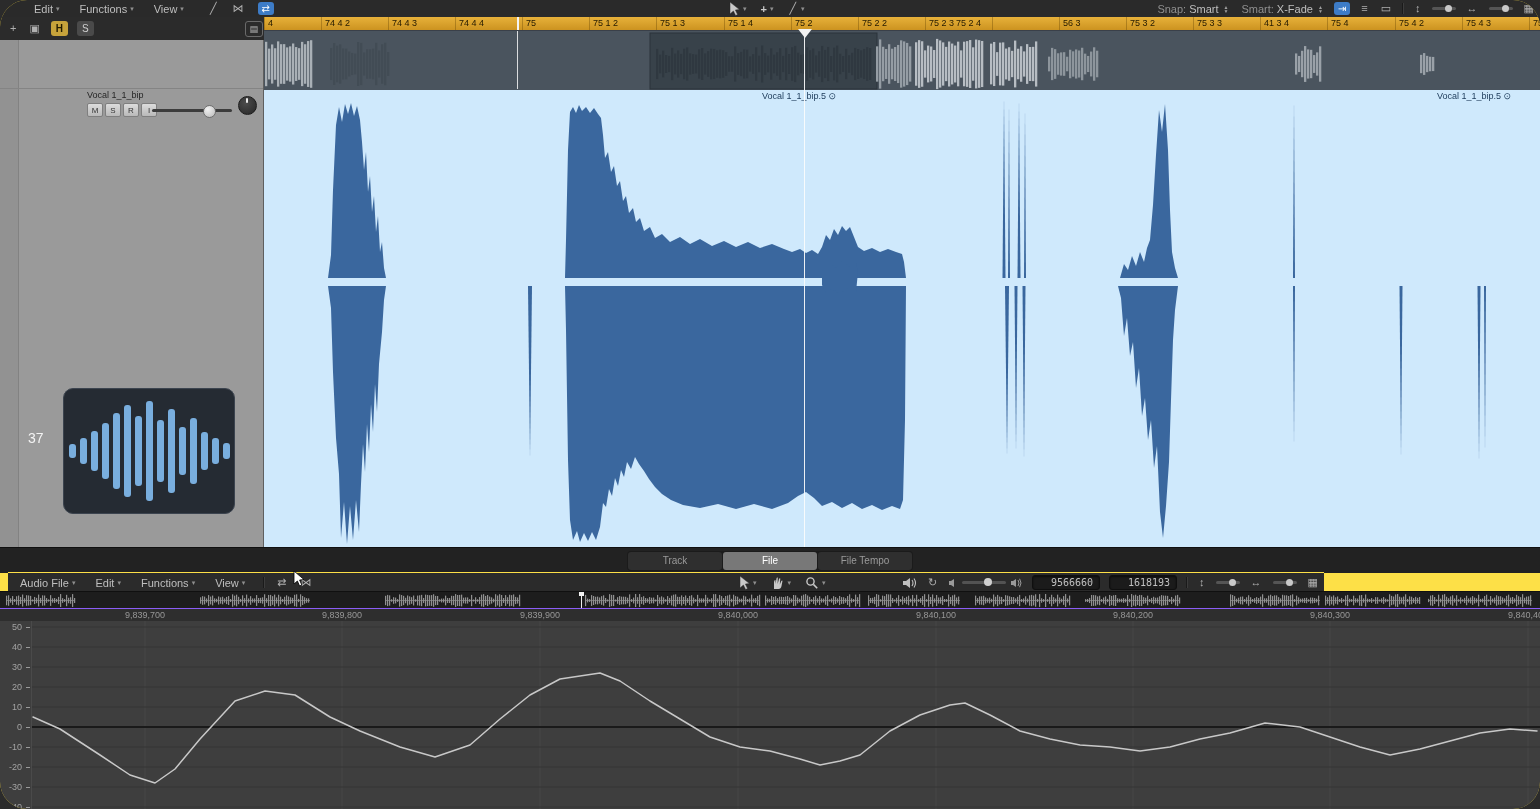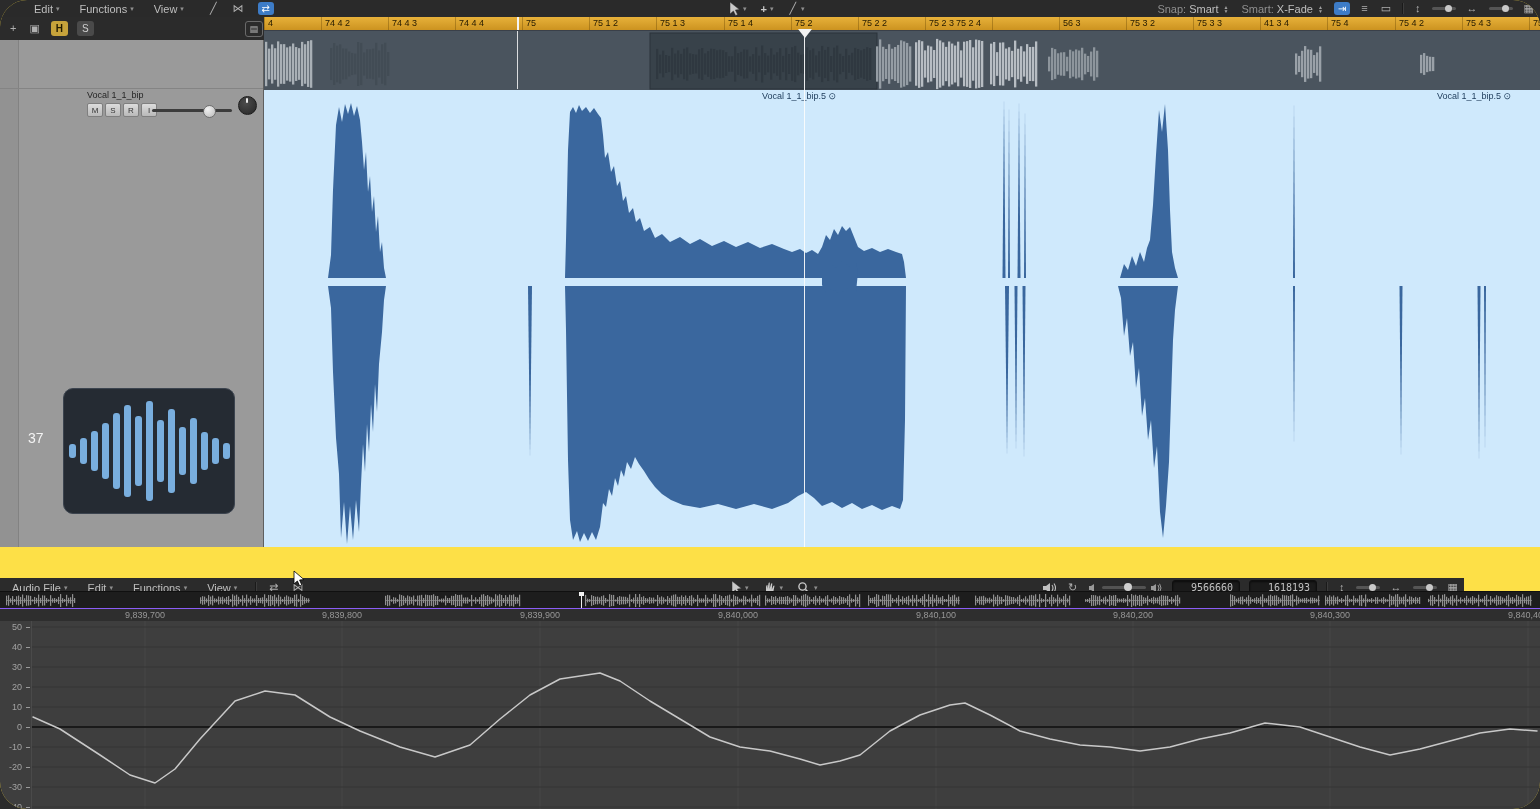--- a/index.html
+++ b/index.html
@@ -60,21 +60,21 @@
          border:1px solid #3c444f;border-radius:10px;display:flex;align-items:center;justify-content:center;gap:4px;}
   .tb{width:7px;border-radius:3px;background:#79aede;}
   
   .tabsbar{left:0;top:547px;width:1540px;height:25px;background:#222;border-top:1px solid #101010;
            display:flex;align-items:center;justify-content:center;}
   .tabgrp{display:flex;gap:1px;background:#1b1b1b;padding:1px;border-radius:4px;}
   .tab{width:94px;height:18px;display:flex;align-items:center;justify-content:center;font-size:10px;
        color:#9a9a9a;background:#2f2f2f;border-radius:3px;}
   .tab.active{background:#787878;color:#fff;}
   
-  .btoolbar{left:0;top:572px;width:1464px;height:19px;background:#2b2b2b;border-top:6px solid #fde047;
+  .btoolbar{left:8px;top:572px;width:1316px;height:19px;background:#2b2b2b;border-top:1px solid #fde047;
             display:flex;align-items:center;font-size:11px;color:#bfbfbf;}
   .numbox{background:#1b1b1b;border:1px solid #0f0f0f;box-shadow:inset 0 1px 2px rgba(0,0,0,.6);border-radius:3px;
           color:#c0c0c0;font-family:"DejaVu Sans Mono",monospace;font-size:10px;padding:1px 6px;min-width:54px;text-align:right;}
   .volwrap{display:flex;align-items:center;gap:4px;}
   .voltrack{width:44px;height:3px;background:#535353;border-radius:2px;position:relative;}
   .voltrack i{position:absolute;top:-3px;left:50%;width:8px;height:8px;border-radius:50%;background:#cfcfcf;}
   
   .ministrip{left:0;top:591px;width:1540px;height:17px;background:#1d1d1d;border-top:1px solid #101010;}
   .mini-ph{left:581px;top:592px;width:1px;height:16px;background:#f0f0f0;z-index:8;}
   .mini-ph-h{left:579px;top:592px;width:5px;height:4px;background:#f0f0f0;z-index:8;}
@@ -469,20 +469,27 @@
         <div class="tb" style="height: 62px;"></div>
         <div class="tb" style="height: 84px;"></div>
         <div class="tb" style="height: 48px;"></div>
         <div class="tb" style="height: 66px;"></div>
         <div class="tb" style="height: 38px;"></div>
         <div class="tb" style="height: 26px;"></div>
         <div class="tb" style="height: 16px;"></div>
       </div>
   </div>
 
+  <div class="abs tabsbar">
+    <div class="tabgrp">
+        <div class="tab">Track</div>
+        <div class="tab active">File</div>
+        <div class="tab">File Tempo</div>
+      </div>
+  </div>
 
   <div class="abs btoolbar">
     <div style="display:flex;gap:16px;margin-left:10px;">
         <span class="menu">
           <span>Audio File</span>
           <span class="chev">▾</span>
         </span>
         <span class="menu">
           <span>Edit</span>
           <span class="chev">▾</span>

